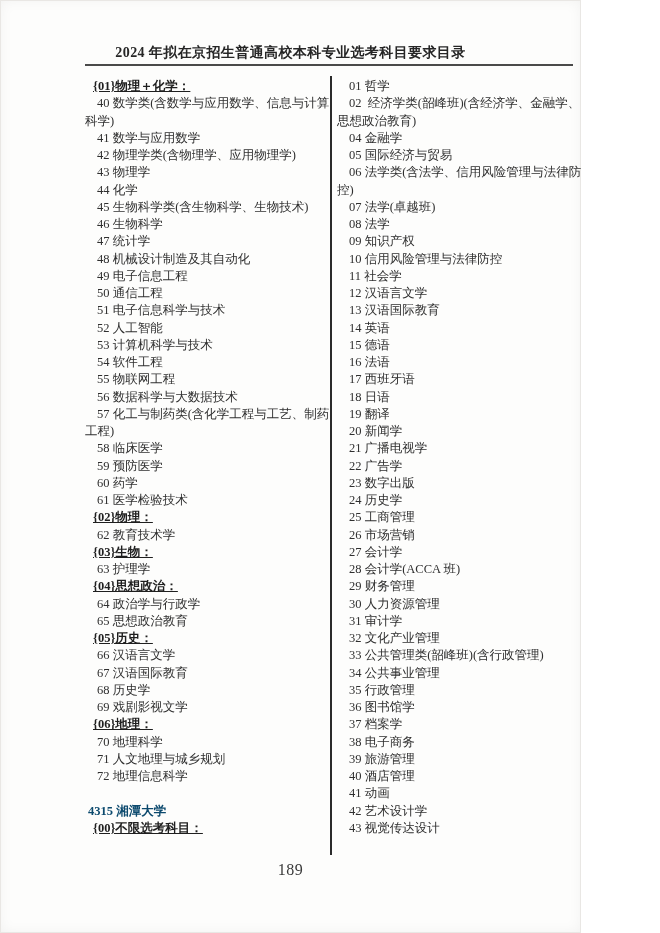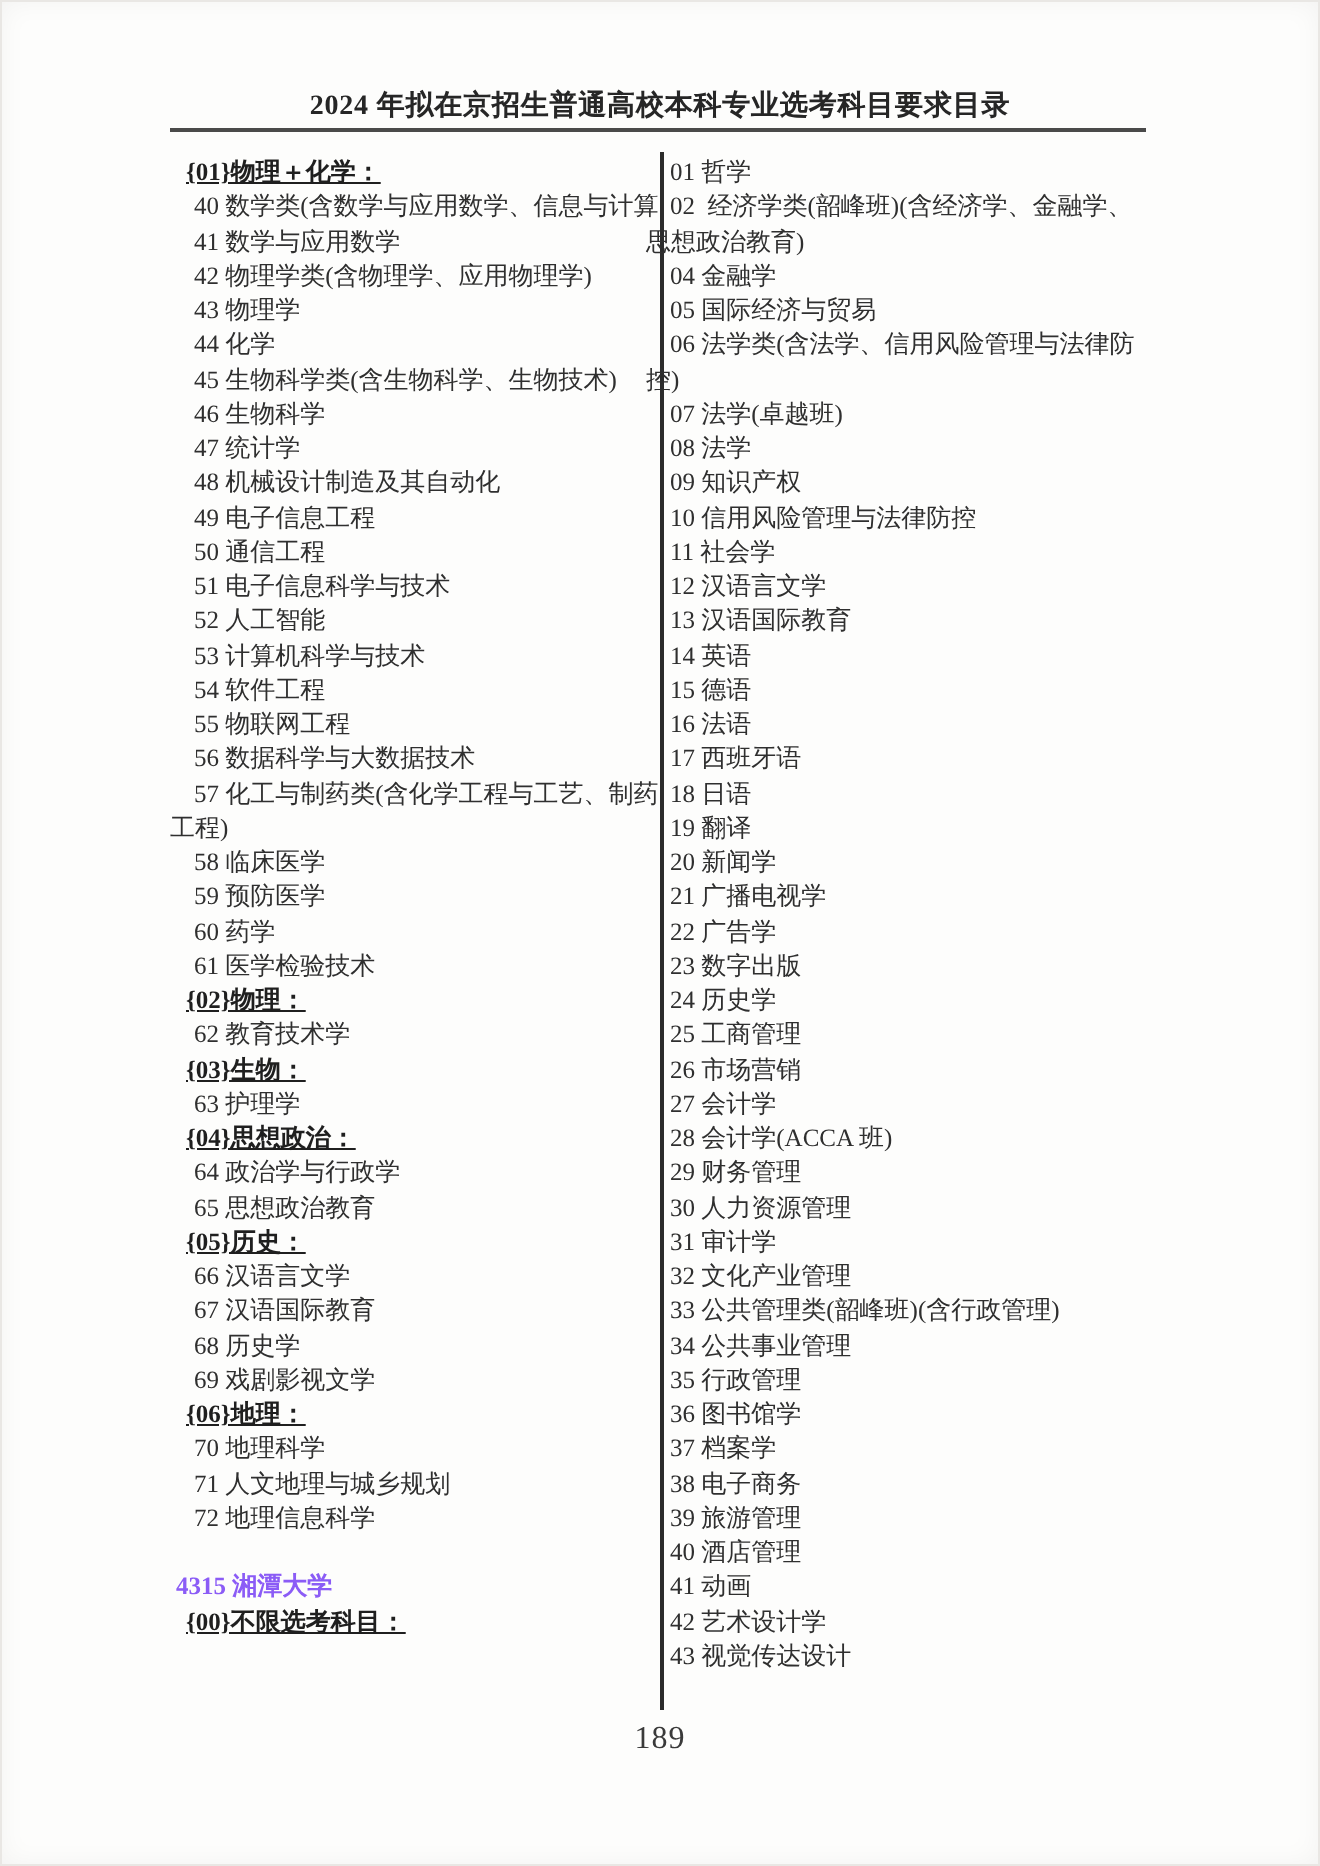--- a/index.html
+++ b/index.html
@@ -1,18 +1,18 @@
 <!DOCTYPE html>
 <html><head>
 <meta charset="utf-8">
 <style>
   html,body{margin:0;padding:0;background:#ffffff;}
   .page{
     position:relative;
-    width:660px;height:933px;
+    width:581px;height:933px;
     background:#fdfdfc;
     overflow:hidden;
     font-family:"Liberation Serif","DejaVu Serif",serif;
     box-shadow: inset 0 0 0 1px #e9e7e4, inset 0 0 14px rgba(0,0,0,0.05);
   }
   .doc-title{
     position:absolute;top:44px;left:0;right:0;
     text-align:center;
     font-size:14px;font-weight:bold;
     color:#262626;
@@ -25,30 +25,30 @@
   }
   .column-divider{
     position:absolute;top:76px;left:330px;width:2px;height:779px;
     background:#2b2b2b;
   }
   .col{
     position:absolute;top:78px;
     color:#2f2f2f;
   }
   .col-left{left:85px;width:244px;}
-  .col-right{left:323px;width:250px;}
+  .col-right{left:337px;width:250px;}
   .line{
     height:17.25px;line-height:17.25px;
     font-size:12.5px;
     white-space:pre;
     padding-left:12px;       
   }
   .line.cont{padding-left:0;}      
   .line.header{padding-left:8px;font-weight:bold;color:#1f1f1f;text-decoration:underline;}
-  .line.school{padding-left:3px;font-weight:bold;color:#8b5cf6;}
+  .line.school{padding-left:3px;font-weight:bold;color:#0c4a6e;}
   .line.spacer{padding-left:0;}
   .page-number{
     position:absolute;top:861px;left:0;right:0;
     text-align:center;
     font-size:16px;color:#3a3a3a;
     letter-spacing:0.5px;
   }
 </style>
 </head>
 <body>
@@ -57,20 +57,21 @@
 
   <div class="doc-title">2024 年拟在京招生普通高校本科专业选考科目要求目录</div>
 
   <div class="header-rule"></div>
 
   <div class="column-divider"></div>
 
   <div class="col col-left" id="col-left">
       <div class="line header">{01}物理＋化学：</div>
       <div class="line item">40 数学类(含数学与应用数学、信息与计算</div>
+      <div class="line cont">科学)</div>
       <div class="line item">41 数学与应用数学</div>
       <div class="line item">42 物理学类(含物理学、应用物理学)</div>
       <div class="line item">43 物理学</div>
       <div class="line item">44 化学</div>
       <div class="line item">45 生物科学类(含生物科学、生物技术)</div>
       <div class="line item">46 生物科学</div>
       <div class="line item">47 统计学</div>
       <div class="line item">48 机械设计制造及其自动化</div>
       <div class="line item">49 电子信息工程</div>
       <div class="line item">50 通信工程</div>

